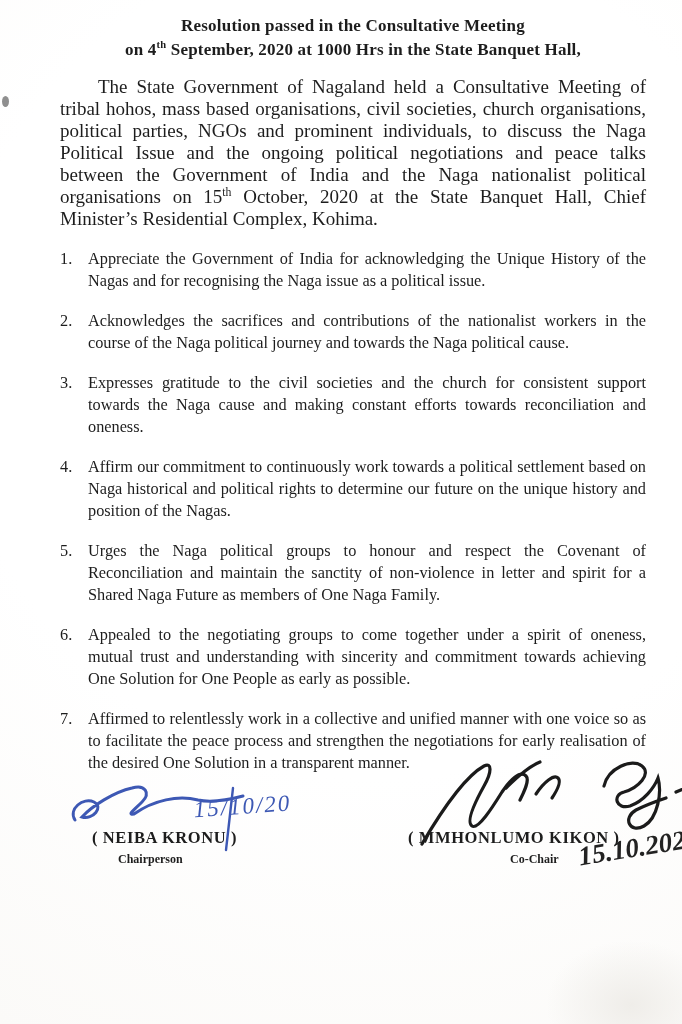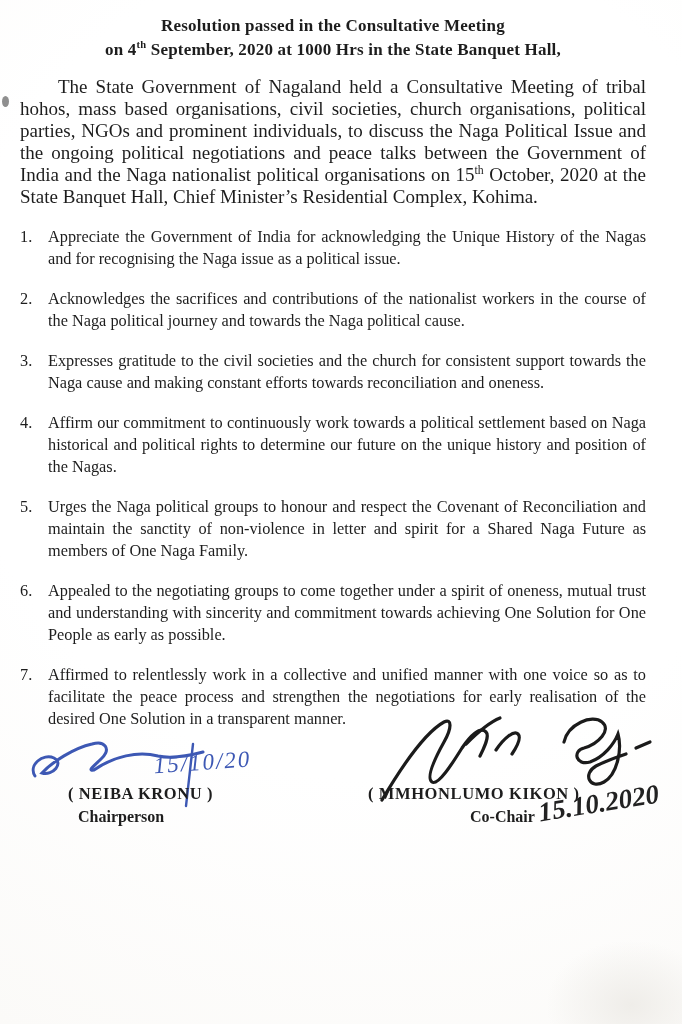--- a/index.html
+++ b/index.html
@@ -4,36 +4,36 @@
 <style>
   html,body{margin:0;padding:0;background:#ffffff;}
   .page{
     position:relative;
     width:682px;height:1024px;
     background:radial-gradient(circle at 55% 35%, #ffffff 55%, #fbfaf8 100%);
     font-family:"Liberation Serif","DejaVu Serif",serif;
     color:#1d1d1d;
     overflow:hidden;
   }
-  .content{padding:14px 36px 0 20px;}
+  .content{padding:14px 36px 0 60px;}
   .title{text-align:center;font-weight:bold;font-size:17px;line-height:24px;letter-spacing:.2px;}
   .tline{white-space:nowrap;}
   sup{font-size:.62em;vertical-align:super;line-height:0;margin-top:21px;}
   .para{font-size:19px;line-height:22px;text-align:justify;margin:14px 0 0 0;text-indent:38px;}
   .resolutions{list-style:none;margin:0;padding:0;}
   .res-item{display:flex;margin-top:18px;font-size:16.3px;line-height:22px;}
   .res-num{width:28px;flex:none;}
   .res-text{flex:1;text-align:justify;}
   .sig-block{position:relative;height:150px;margin-top:-2px;}
   .sig-name{position:absolute;font-weight:bold;font-size:16.5px;letter-spacing:.6px;white-space:nowrap;}
-  .sig-role{position:absolute;font-weight:bold;font-size:16px;white-space:nowrap;}
+  .sig-role{position:absolute;font-weight:bold;font-size:12px;white-space:nowrap;}
   .sig-svg{position:absolute;}
   .svg-left{left:10px;top:-10px;}
   .svg-right{left:348px;top:-20px;}
-  .name-left{left:48px;top:56px;}
+  .name-left{left:32px;top:56px;}
   .role-left{left:58px;top:80px;}
   .name-right{left:348px;top:56px;width:262px;text-align:left;}
   .role-right{left:450px;top:80px;}
   .hand-date{position:absolute;left:518px;top:60px;transform:rotate(-9deg);
     font-size:27px;font-style:italic;font-weight:bold;white-space:nowrap;color:#222;}
   .speck{position:absolute;left:2px;top:96px;width:7px;height:11px;border-radius:50%;
     background:#6a6a6a;opacity:.75;}
   .scan-shadow{position:absolute;right:-34px;bottom:-46px;width:170px;height:130px;border-radius:50%;
     background:radial-gradient(closest-side,#efede9,rgba(255,255,255,0));}
 </style>

